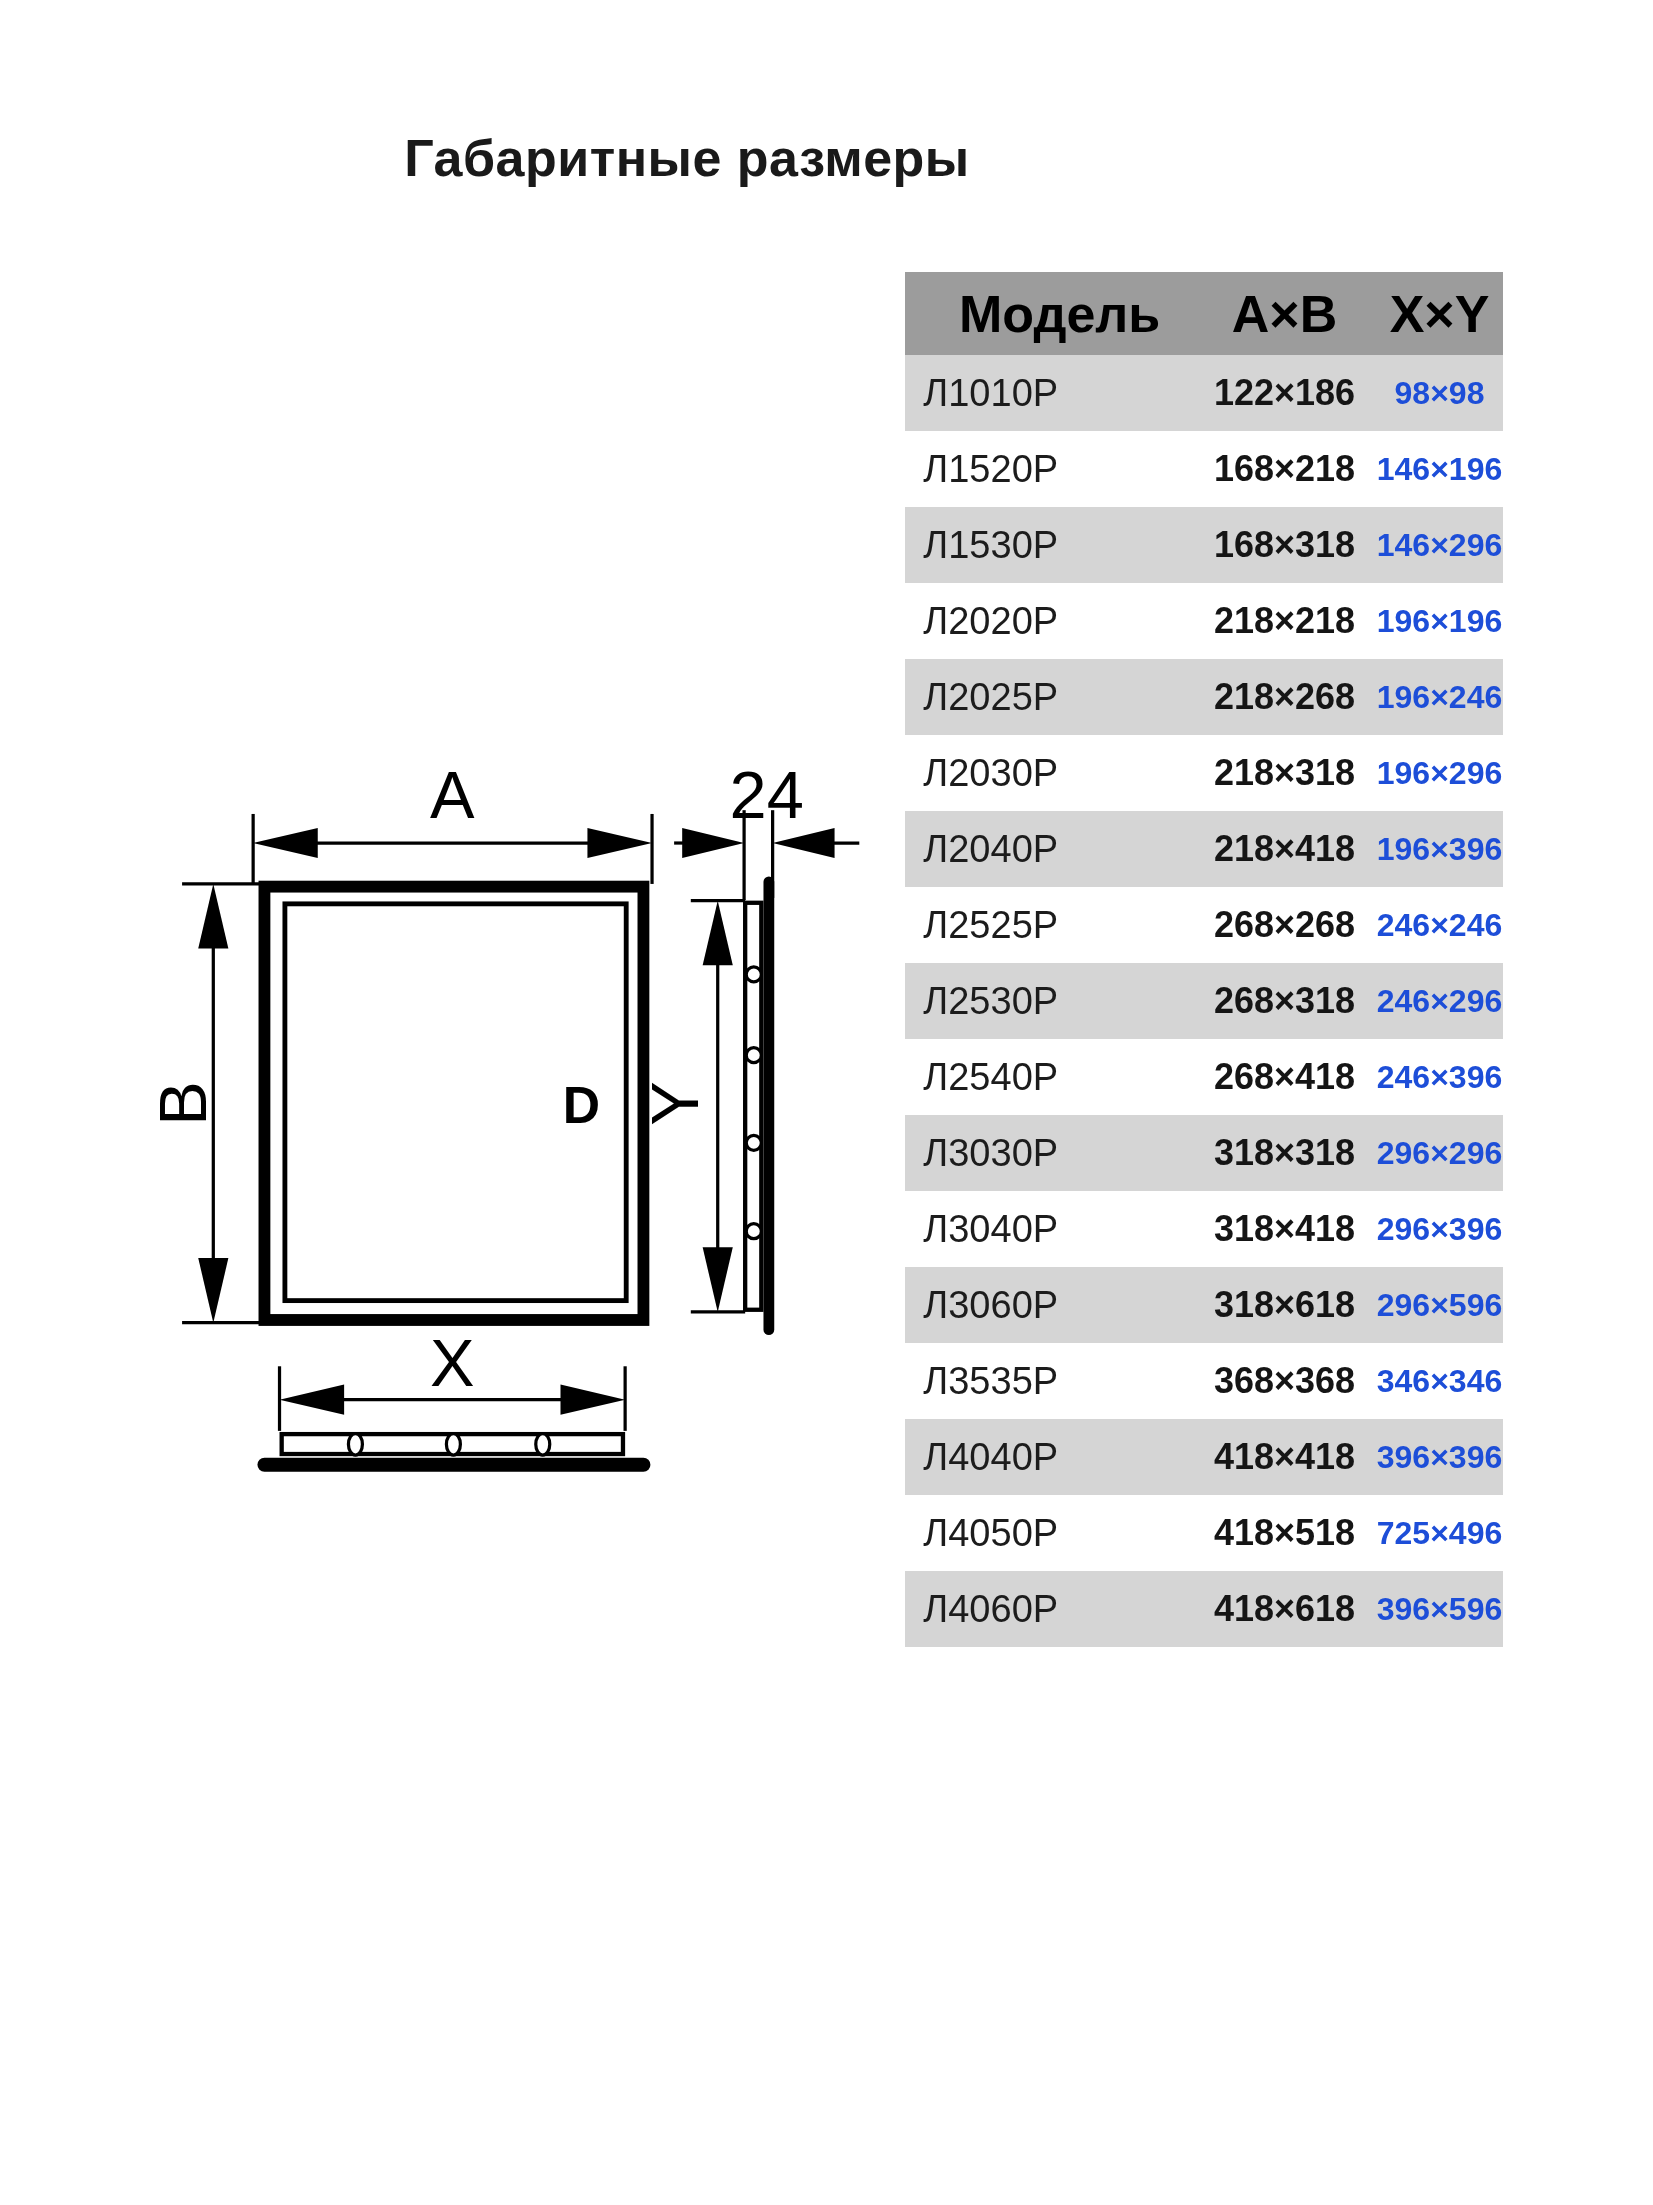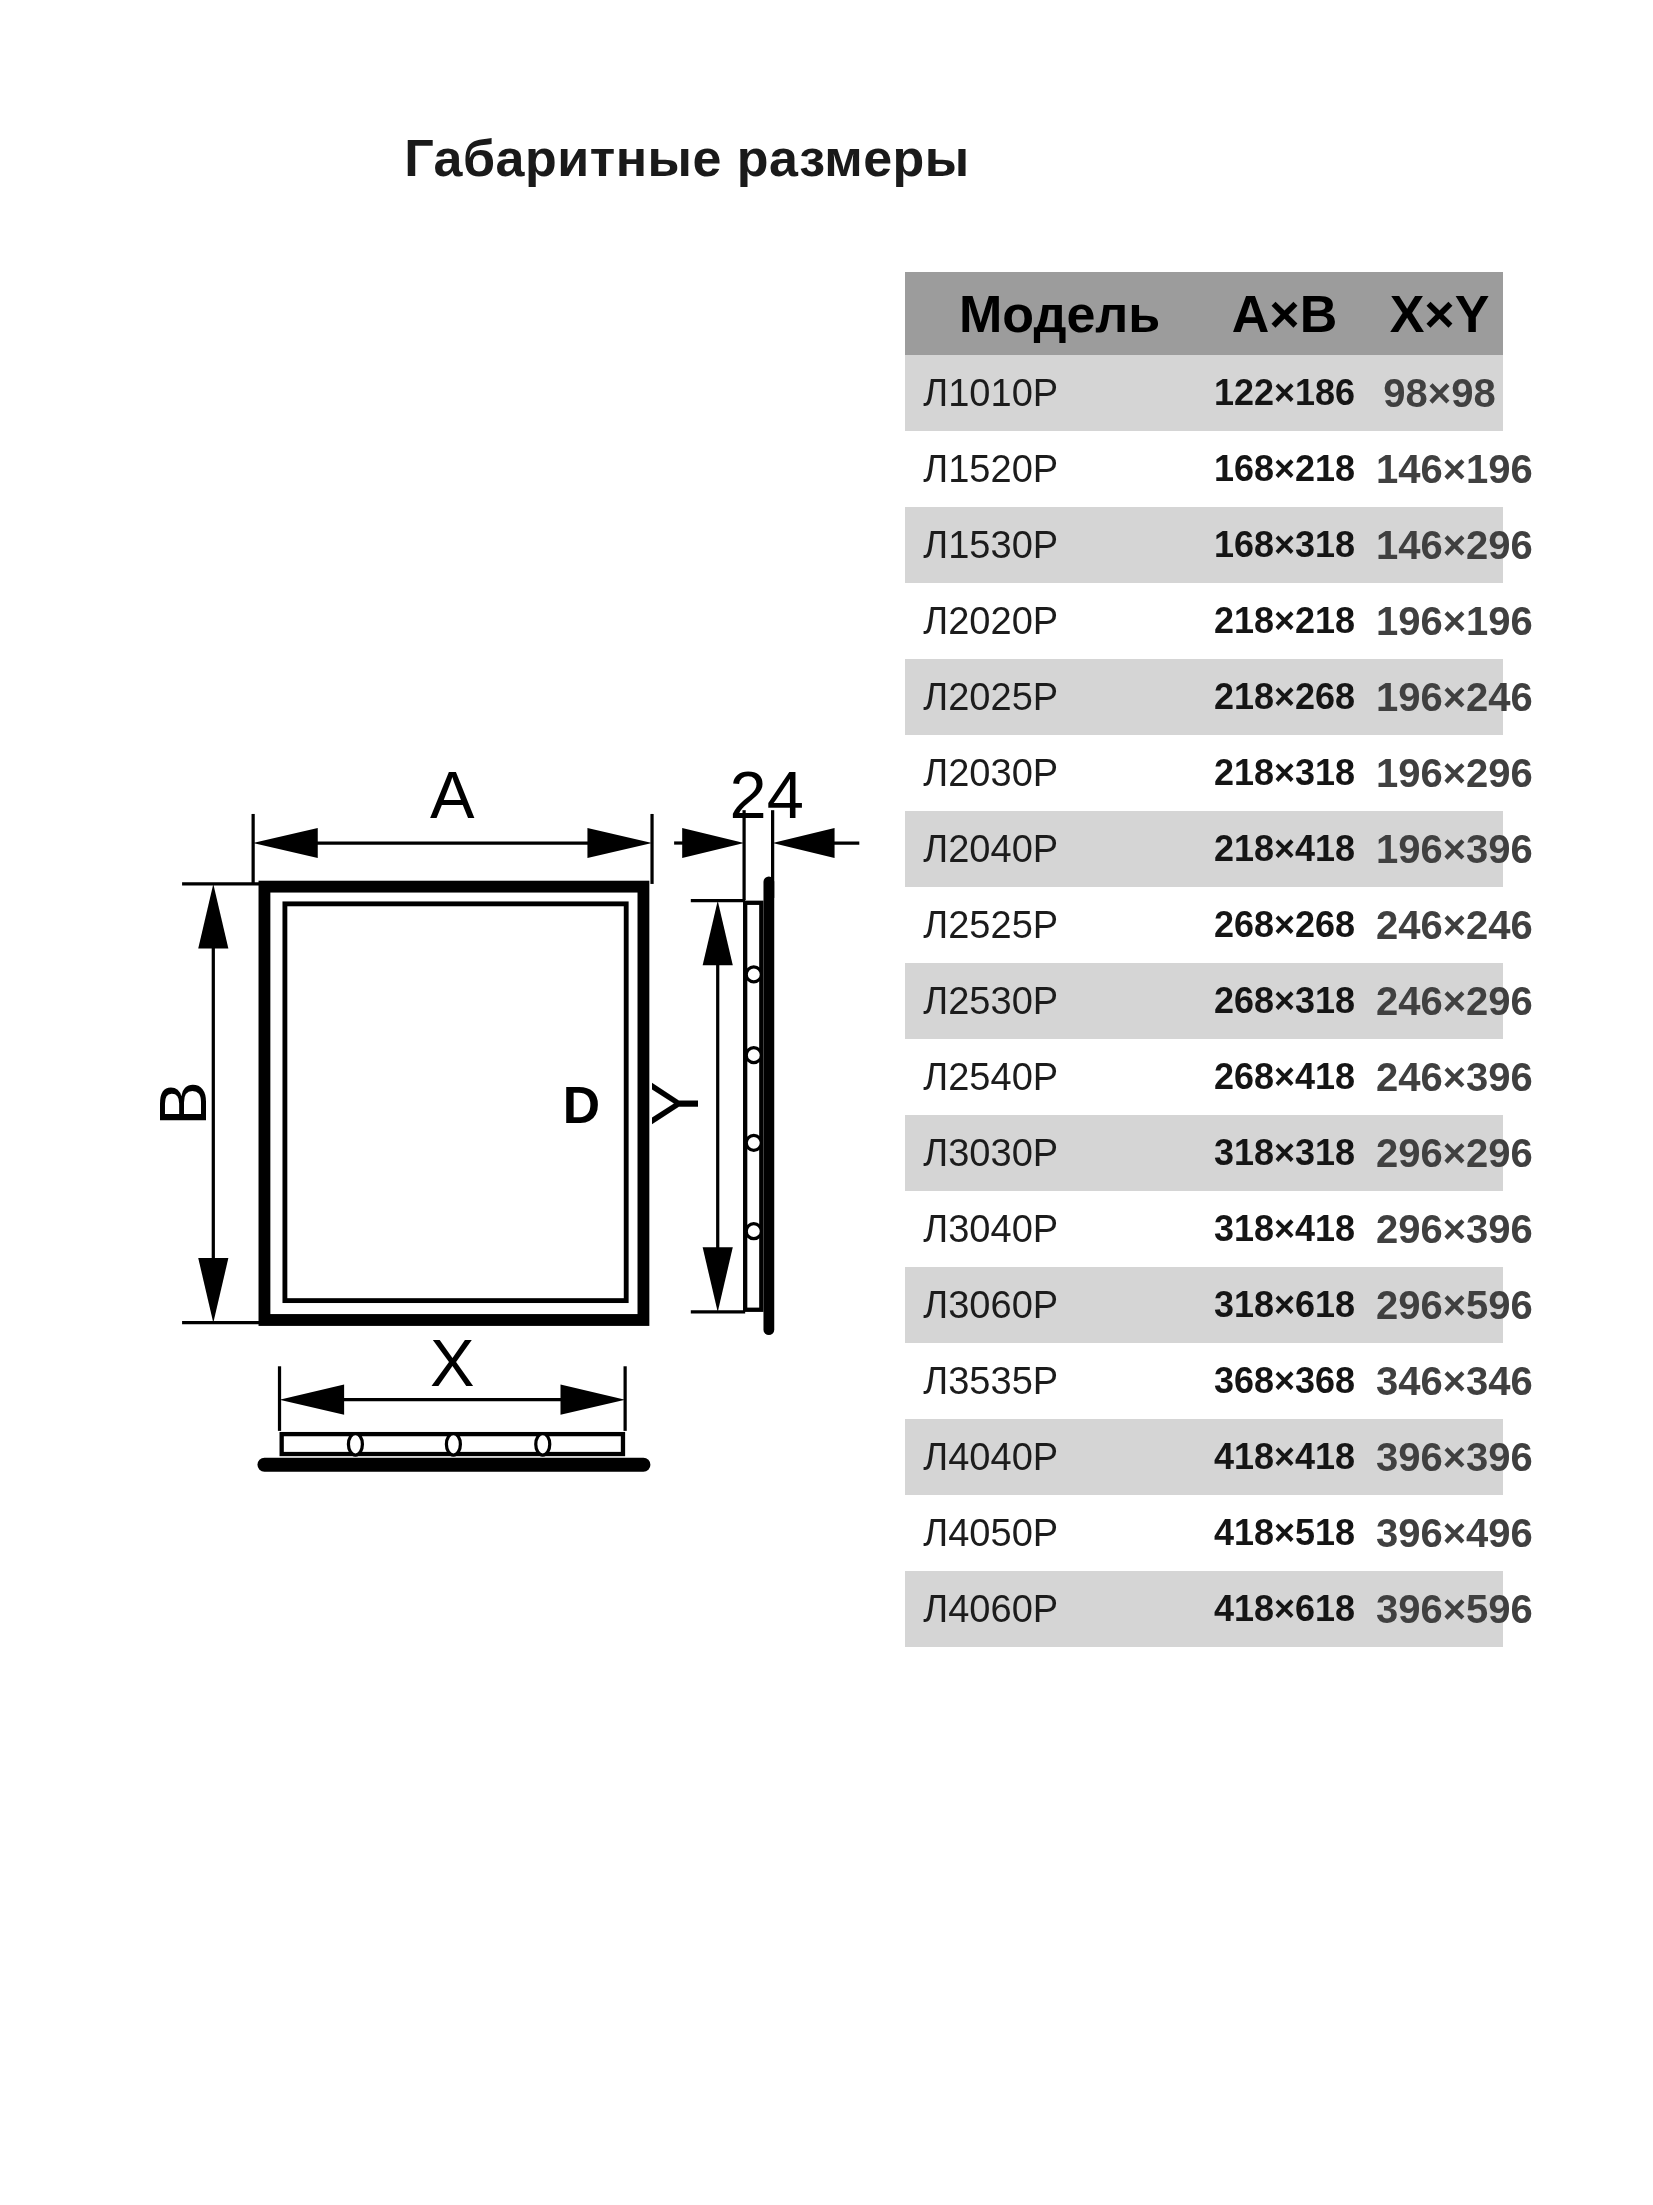--- a/index.html
+++ b/index.html
@@ -22,21 +22,21 @@
     display:flex;flex-direction:column;
   }
   .tr{display:flex;align-items:center;height:76px;}
   .tr.head{height:83px;background:#9c9c9c;}
   .tr.alt{background:#d5d5d5;}
   .tr.plain{background:#ffffff;}
   .td{white-space:nowrap;}
   .td.model{flex:1 1 auto;padding-left:18.3px;font-size:38px;font-weight:400;color:#1c1c1c;}
   .tr.head .td.model{padding-left:54px;font-size:52px;font-weight:700;color:#000000;}
   .td.ab{width:183px;text-align:center;font-size:36px;font-weight:700;color:#151515;}
-  .td.xy{width:127px;text-align:center;font-size:40px;font-weight:700;color:#404040;}
+  .td.xy{width:127px;text-align:center;font-size:32px;font-weight:700;color:#1d4ed8;}
   .tr.head .td.ab,.tr.head .td.xy{font-size:52px;font-weight:700;color:#000;}
 </style>
 </head>
 <body>
 
 <div class="page-title">Габаритные размеры</div>
 
 <svg class="diagram-svg" viewBox="0 0 3072 4096" xmlns="http://www.w3.org/2000/svg">
 
   <g stroke="#000" stroke-width="6" fill="#000">
@@ -187,21 +187,21 @@
     <div class="td xy">346×346</div>
   </div>
       <div class="tr alt">
     <div class="td model">Л4040Р</div>
     <div class="td ab">418×418</div>
     <div class="td xy">396×396</div>
   </div>
       <div class="tr plain">
     <div class="td model">Л4050Р</div>
     <div class="td ab">418×518</div>
-    <div class="td xy">396×496</div>
+    <div class="td xy">725×496</div>
   </div>
       <div class="tr alt">
     <div class="td model">Л4060Р</div>
     <div class="td ab">418×618</div>
     <div class="td xy">396×596</div>
   </div>
     </div>
 </div>
 
 

